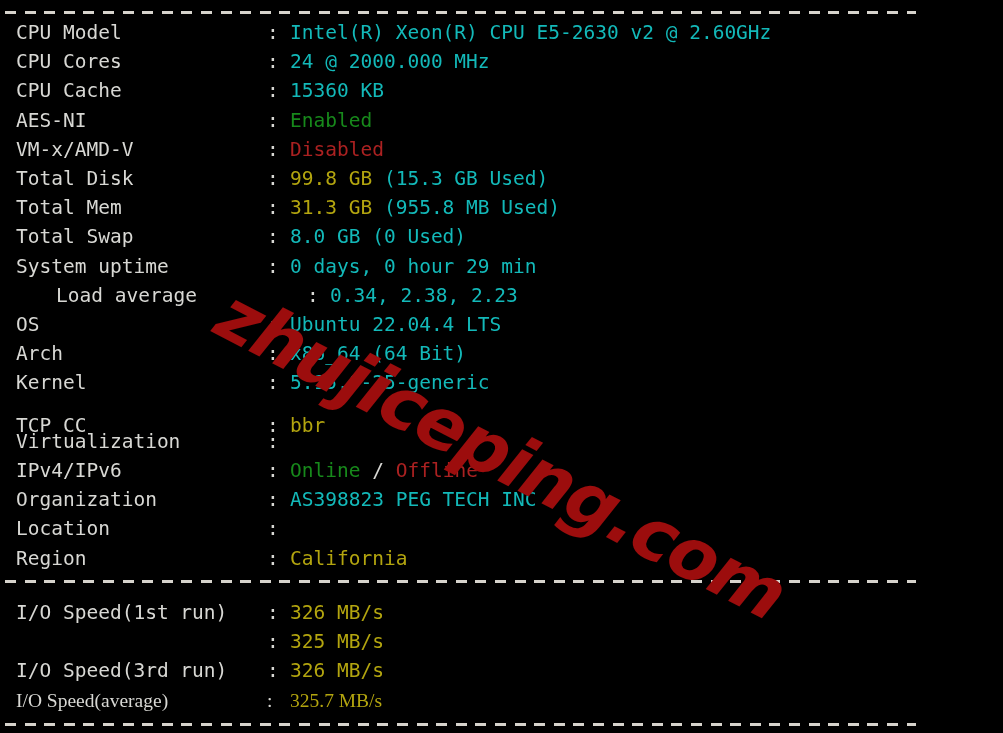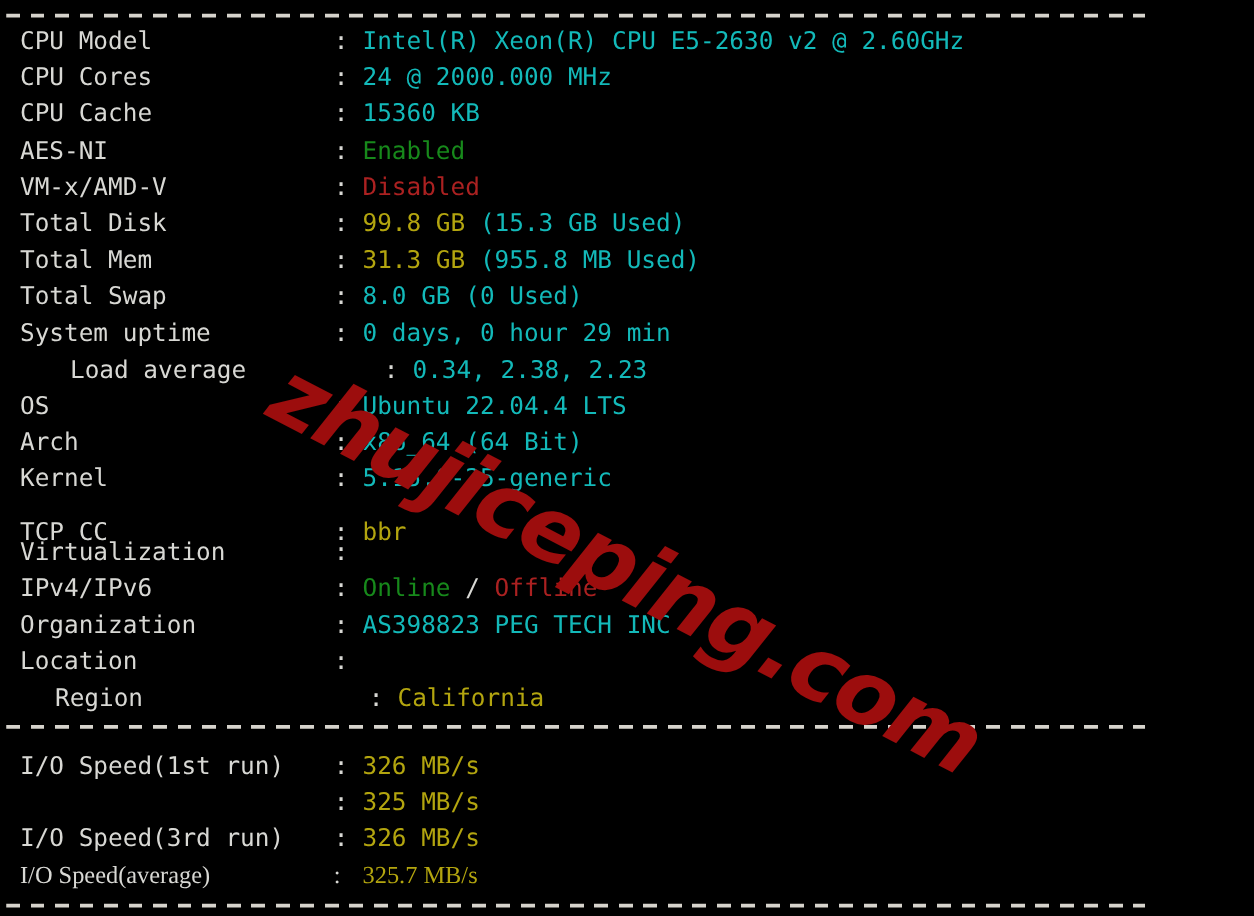--- a/index.html
+++ b/index.html
@@ -122,21 +122,21 @@
       <div class="row" style="top: 251.6px;"><span class="label">System uptime</span><span class="colon">:</span><span class="value"><span class="c-cyan">0 days, 0 hour 29 min</span></span></div>
       <div class="row" style="top: 280.8px; margin-left: 40px;"><span class="label">Load average</span><span class="colon">:</span><span class="value"><span class="c-cyan">0.34, 2.38, 2.23</span></span></div>
       <div class="row" style="top: 310px;"><span class="label">OS</span><span class="colon">:</span><span class="value"><span class="c-cyan">Ubuntu 22.04.4 LTS</span></span></div>
       <div class="row" style="top: 339.2px;"><span class="label">Arch</span><span class="colon">:</span><span class="value"><span class="c-cyan">x86_64 (64 Bit)</span></span></div>
       <div class="row" style="top: 368.4px;"><span class="label">Kernel</span><span class="colon">:</span><span class="value"><span class="c-cyan">5.15.0-25-generic</span></span></div>
       <div class="row" style="top: 411px;"><span class="label">TCP CC</span><span class="colon">:</span><span class="value"><span class="c-yellow">bbr</span></span></div>
       <div class="row" style="top: 426.8px;"><span class="label">Virtualization</span><span class="colon">:</span></div>
       <div class="row" style="top: 456px;"><span class="label">IPv4/IPv6</span><span class="colon">:</span><span class="value"><span class="c-green">Online</span><span class="c-white"> / </span><span class="c-red">Offline</span></span></div>
       <div class="row" style="top: 485.2px;"><span class="label">Organization</span><span class="colon">:</span><span class="value"><span class="c-cyan">AS398823 PEG TECH INC</span></span></div>
       <div class="row" style="top: 514.4px;"><span class="label">Location</span><span class="colon">:</span></div>
-      <div class="row" style="top: 543.6px; margin-left: 28px;"><span class="label">Region</span><span class="colon">:</span><span class="value"><span class="c-yellow">California</span></span></div>
+      <div class="row" style="top: 543.6px;"><span class="label">Region</span><span class="colon">:</span><span class="value"><span class="c-yellow">California</span></span></div>
     </div>
   <div id="rows-io">
       <div class="row" style="top: 598px;"><span class="label">I/O Speed(1st run)</span><span class="colon">:</span><span class="value"><span class="c-yellow">326 MB/s</span></span></div>
       <div class="row" style="top: 627.2px;"><span class="colon">:</span><span class="value"><span class="c-yellow">325 MB/s</span></span></div>
       <div class="row" style="top: 656.4px;"><span class="label">I/O Speed(3rd run)</span><span class="colon">:</span><span class="value"><span class="c-yellow">326 MB/s</span></span></div>
       <div class="row" style="top: 685.6px; font-family: Liberation Serif, serif;"><span class="label">I/O Speed(average)</span><span class="colon">:</span><span class="value"><span class="c-yellow">325.7 MB/s</span></span></div>
     </div>
 
   <div id="watermark">
     <div id="watermark-text">zhujiceping.com</div>

